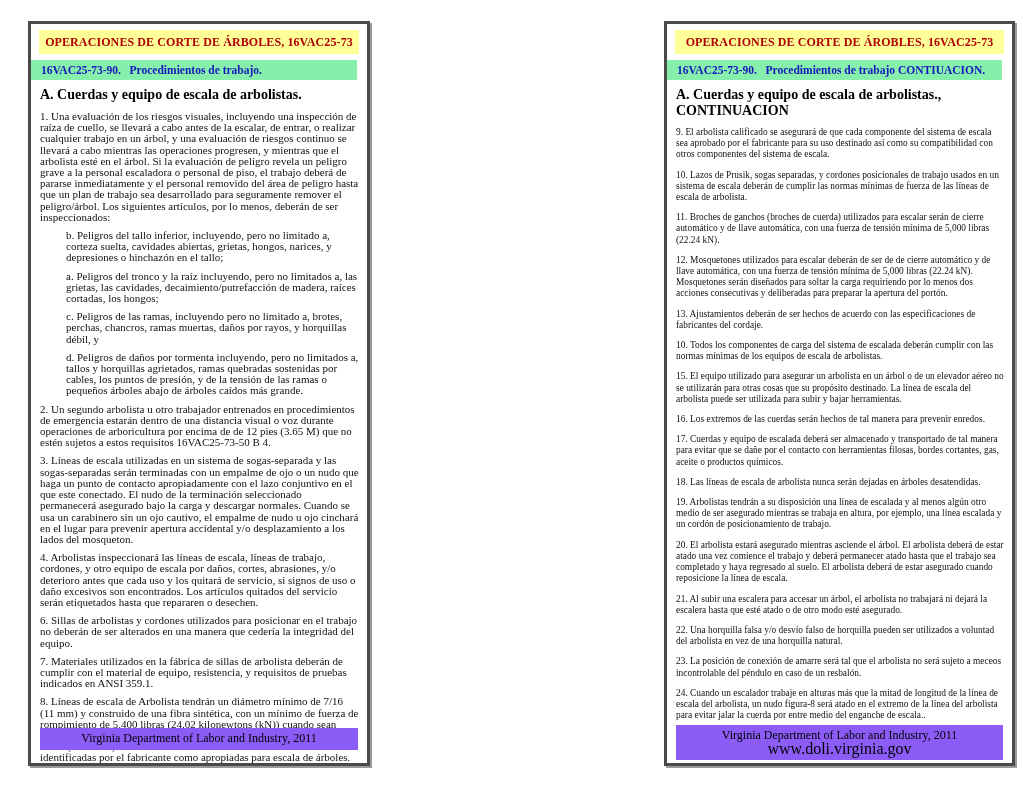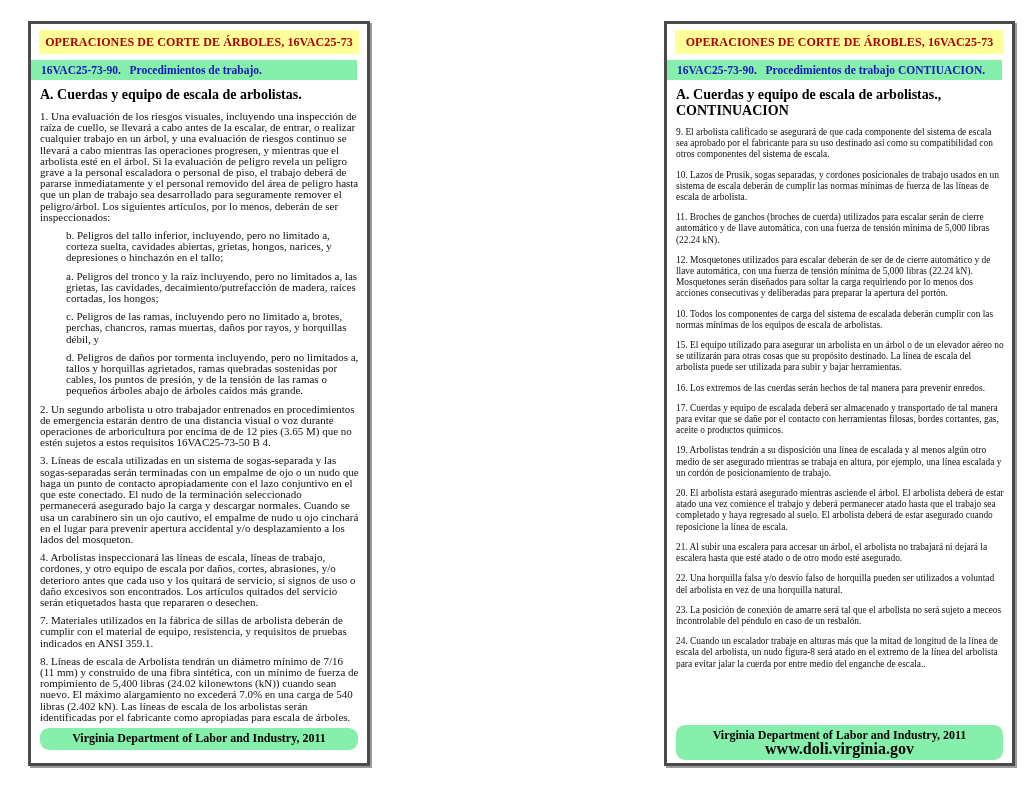--- a/index.html
+++ b/index.html
@@ -56,27 +56,26 @@
     color: #111111;
     margin: 0 0 7px 1px;
   }
   #panel-right p.body { font-size: 9.4px; margin-bottom: 9px; }
   p.ind { margin-left: 27px; }
 
   .footer-bar {
     position: absolute;
     left: 9px;
     right: 9px;
-    background: #86efac;
+    background: #8b5cf6;
     color: #000000;
-    font-weight: bold;
+    font-weight: normal;
     font-size: 12px;
     text-align: center;
     padding: 3px 0 4px 0;
-    border-radius: 9px;
   }
   #panel-left  .footer-bar { bottom: 13px; }
   #panel-right .footer-bar { bottom: 3px; line-height: 14px; }
   .footer-url { font-size: 16px; }
 </style>
 </head>
 <body>
 
 <section class="panel" id="panel-left">
   <div class="title-bar">
@@ -88,20 +87,21 @@
   <div class="subsection">A. Cuerdas y equipo de escala de arbolistas.</div>
 
   <p class="body">1. Una evaluación de los riesgos visuales, incluyendo una inspección de raíza de cuello, se llevará a cabo antes de la escalar, de entrar, o realizar cualquier trabajo en un árbol, y una evaluación de riesgos continuo se llevará a cabo mientras las operaciones progresen, y mientras que el arbolista esté en el árbol. Si la evaluación de peligro revela un peligro grave a la personal escaladora o personal de piso, el trabajo deberá de pararse inmediatamente y el personal removido del área de peligro hasta que un plan de trabajo sea desarrollado para seguramente remover el peligro/árbol. Los siguientes artículos, por lo menos, deberán de ser inspeccionados:</p>
   <p class="body ind">b. Peligros del tallo inferior, incluyendo, pero no limitado a, corteza suelta, cavidades abiertas, grietas, hongos, narices, y depresiones o hinchazón en el tallo;</p>
   <p class="body ind">a. Peligros del tronco y la raíz incluyendo, pero no limitados a, las grietas, las cavidades, decaimiento/putrefacción de madera, raíces cortadas, los hongos;</p>
   <p class="body ind">c. Peligros de las ramas, incluyendo pero no limitado a, brotes, perchas, chancros, ramas muertas, daños por rayos, y horquillas débil, y</p>
   <p class="body ind">d. Peligros de daños por tormenta incluyendo, pero no limitados a, tallos y horquillas agrietados, ramas quebradas sostenidas por cables, los puntos de presión, y de la tensión de las ramas o pequeños árboles abajo de árboles caídos más grande.</p>
   <p class="body">2. Un segundo arbolista u otro trabajador entrenados en procedimientos de emergencia estarán dentro de una distancia visual o voz durante operaciones de arboricultura por encima de de 12 pies (3.65 M) que no estén sujetos a estos requisitos 16VAC25-73-50 B 4.</p>
   <p class="body">3. Líneas de escala utilizadas en un sistema de sogas-separada y las sogas-separadas serán terminadas con un empalme de ojo o un nudo que haga un punto de contacto apropiadamente con el lazo conjuntivo en el que este conectado. El nudo de la terminación seleccionado permanecerá asegurado  bajo la carga y descargar normales. Cuando se usa un carabinero sin un ojo cautivo, el empalme de nudo u ojo cinchará en el lugar para prevenir apertura accidental y/o desplazamiento a los lados del mosqueton.</p>
   <p class="body">4. Arbolistas inspeccionará las líneas de escala, líneas de trabajo, cordones, y otro equipo de escala por daños, cortes, abrasiones, y/o deterioro antes que cada uso y los quitará de servicio, si signos de uso o daño excesivos son encontrados. Los artículos quitados del servicio serán etiquetados hasta que repararen o desechen.</p>
+  <p class="body">6. Sillas de arbolistas y cordones utilizados para posicionar en el trabajo no deberán de ser alterados en una manera que cedería la integridad del equipo.</p>
   <p class="body">7.  Materiales utilizados en la fábrica de sillas de arbolista deberán de cumplir con el material de equipo, resistencia, y requisitos de pruebas indicados en ANSI 359.1.</p>
   <p class="body">8. Líneas de escala de Arbolista tendrán un diámetro mínimo de 7/16 (11 mm) y construido de una fibra sintética, con un mínimo de fuerza de rompimiento de 5,400 libras (24.02 kilonewtons (kN)) cuando sean nuevo. El máximo alargamiento no excederá 7.0% en una carga de 540 libras (2.402 kN). Las líneas de escala de los arbolistas serán identificadas por el fabricante como apropiadas para escala de árboles.</p>
 
   <div class="footer-bar">
     <span>Virginia Department of Labor and Industry, 2011</span>
   </div>
 </section>
 
 <section class="panel" id="panel-right">
   <div class="title-bar">
@@ -109,24 +109,26 @@
   </div>
   <div class="section-bar">
     <span>16VAC25-73-90.&nbsp;&nbsp; Procedimientos de trabajo CONTIUACION.</span>
   </div>
   <div class="subsection">A. Cuerdas y equipo de escala de arbolistas., CONTINUACION</div>
 
   <p class="body">9. El arbolista calificado se asegurará de que cada componente del sistema de escala sea aprobado por el fabricante para su uso destinado así como su compatibilidad con otros componentes del sistema de escala.</p>
   <p class="body">10. Lazos de Prusik, sogas separadas, y cordones posicionales de trabajo usados en un sistema de escala deberán de cumplir las normas mínimas de fuerza de las líneas de escala de arbolista.</p>
   <p class="body">11. Broches de ganchos (broches de cuerda) utilizados para escalar serán de cierre automático y de llave automática, con una fuerza de tensión mínima de 5,000 libras (22.24 kN).</p>
   <p class="body">12. Mosquetones utilizados para escalar deberán de ser de de cierre automático y de llave automática, con una fuerza de tensión mínima de 5,000 libras (22.24 kN). Mosquetones serán diseñados para soltar la carga requiriendo por lo menos dos acciones consecutivas y deliberadas para preparar la apertura del portón.</p>
+  <p class="body">13. Ajustamientos deberán de ser hechos de acuerdo con las especificaciones de fabricantes del cordaje.</p>
   <p class="body">10. Todos los componentes de carga del sistema de escalada deberán cumplir con las normas mínimas de los equipos de escala de arbolistas.</p>
   <p class="body">15. El equipo utilizado para asegurar un arbolista en un árbol o de un elevador aéreo no se utilizarán para otras cosas que su propósito destinado. La línea de escala del arbolista puede ser utilizada para subir y bajar herramientas.</p>
   <p class="body">16. Los extremos de las cuerdas serán hechos de tal manera para prevenir enredos.</p>
   <p class="body">17. Cuerdas y equipo de escalada deberá ser almacenado y transportado de tal manera para evitar que se dañe por el contacto con herramientas filosas, bordes cortantes, gas, aceite o productos químicos.</p>
+  <p class="body">18. Las líneas de escala de arbolista nunca serán dejadas en árboles desatendidas.</p>
   <p class="body">19. Arbolistas tendrán a su disposición una línea de escalada y al menos algún otro medio de ser asegurado mientras se trabaja en altura, por ejemplo, una línea escalada y un cordón de posicionamiento de trabajo.</p>
   <p class="body">20. El arbolista estará asegurado mientras asciende el árbol. El arbolista deberá de estar atado una vez comience el trabajo y deberá permanecer atado hasta que el trabajo sea completado y haya regresado al suelo. El arbolista deberá de estar asegurado cuando reposicione la línea de escala.</p>
   <p class="body">21. Al subir una escalera para accesar un árbol, el arbolista no trabajará ni dejará la escalera hasta que esté atado o de otro modo esté asegurado.</p>
   <p class="body">22. Una horquilla falsa y/o desvío falso de horquilla pueden ser utilizados a voluntad del arbolista en vez de una horquilla natural.</p>
   <p class="body">23. La posición de conexión de amarre será tal que el arbolista no será sujeto a meceos incontrolable del péndulo en caso de un resbalón.</p>
   <p class="body">24. Cuando un escalador trabaje en alturas más que la mitad de longitud de la línea de escala del arbolista, un nudo figura-8 será atado en el extremo de la línea del arbolista para evitar jalar la cuerda por entre medio del enganche de escala..</p>
 
   <div class="footer-bar">
     <div>Virginia Department of Labor and Industry, 2011</div>
     <div class="footer-url">www.doli.virginia.gov</div>

